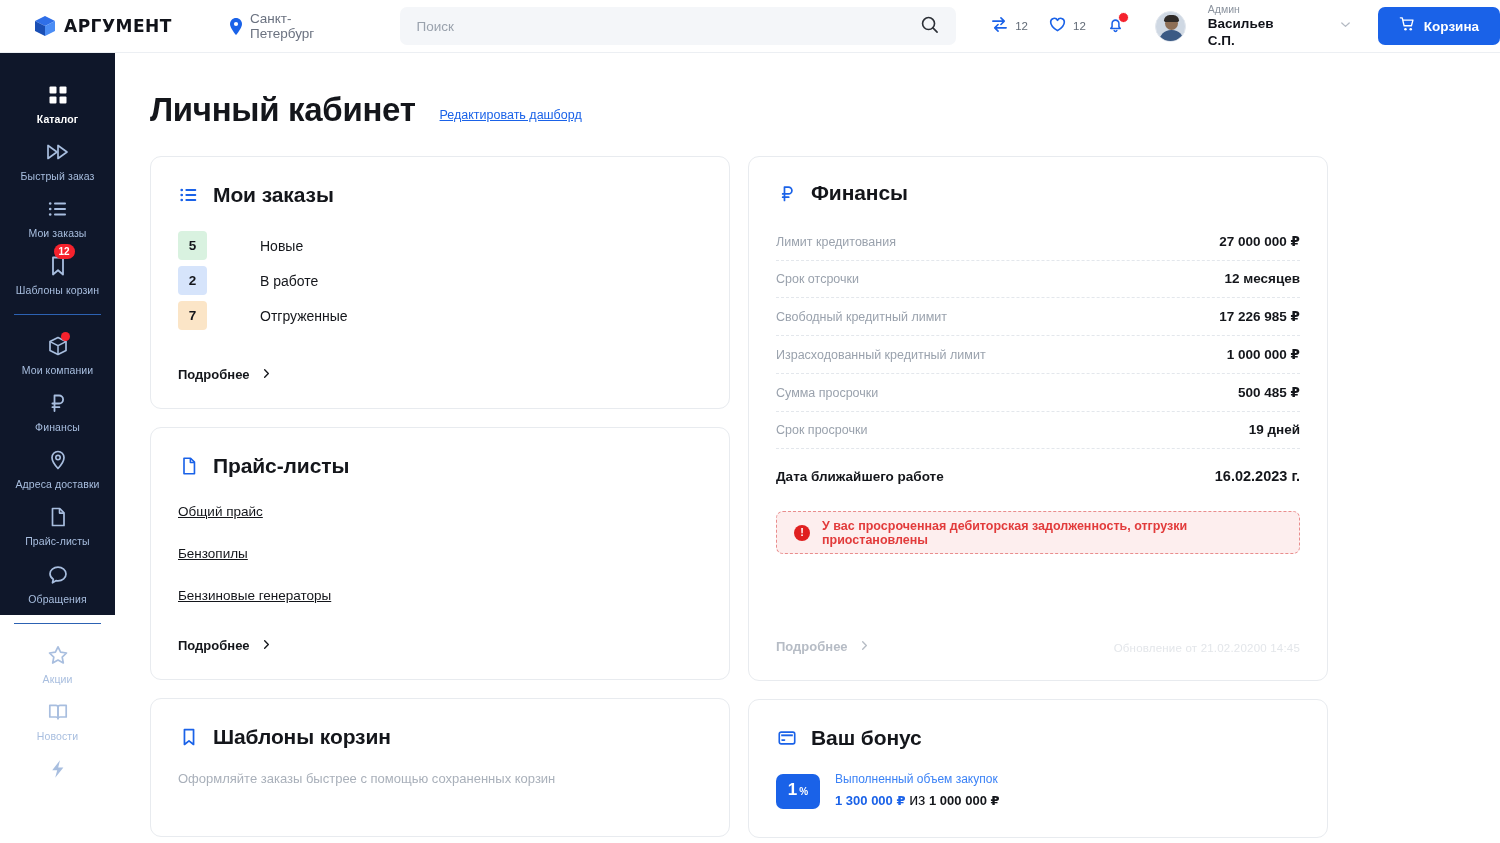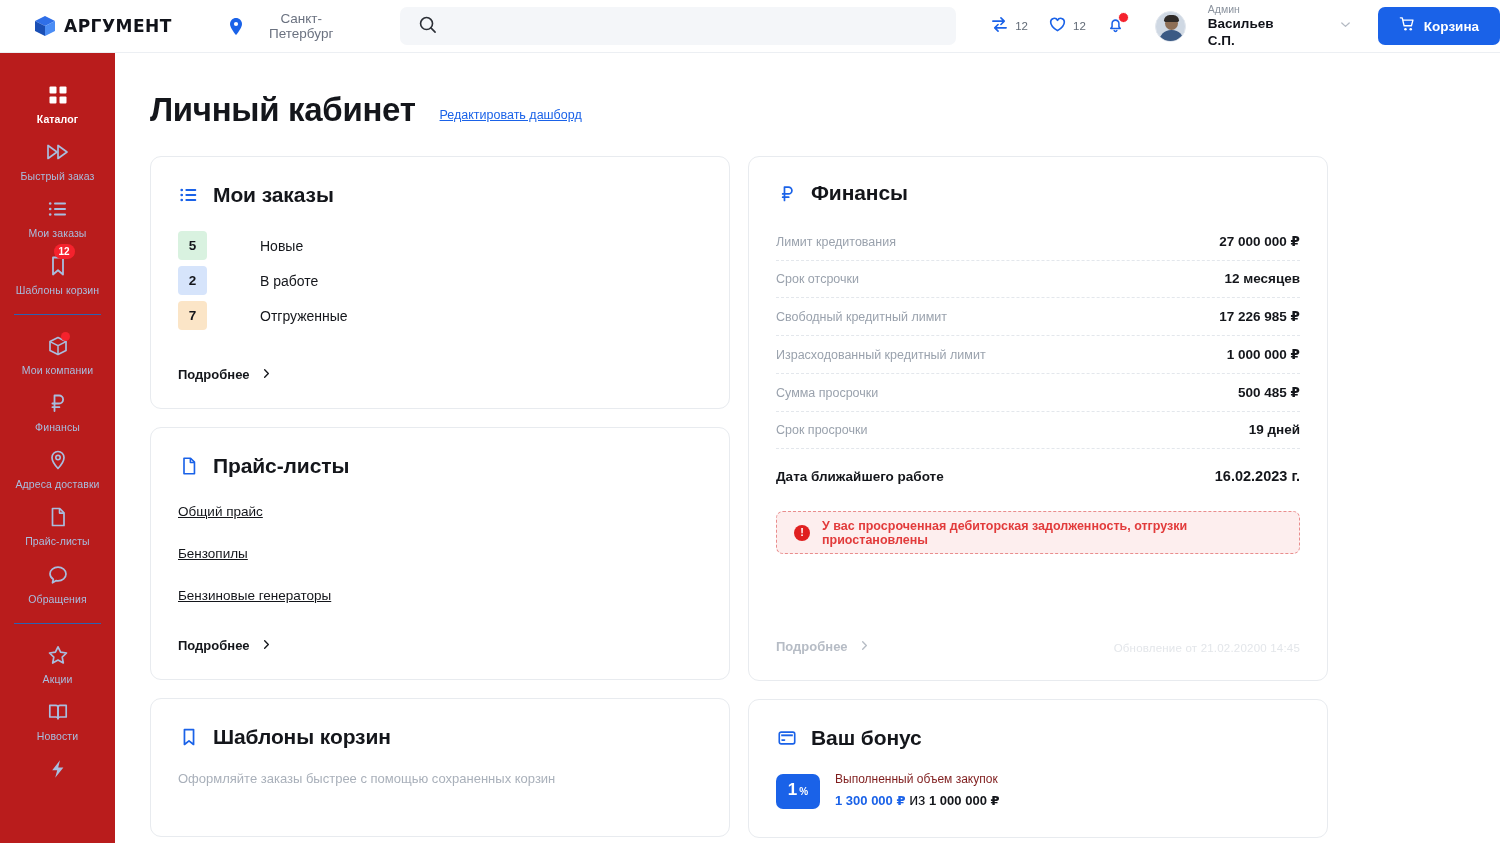--- a/index.html
+++ b/index.html
@@ -15,21 +15,21 @@
     position: absolute; top: 0; left: 0; width: 1500px; height: 53px;
     background: #ffffff; display: flex; align-items: center;
     border-bottom: 1px solid #eceff3; z-index: 20;
   }
   .logo-wrap { display: flex; align-items: center; margin-left: 33px; gap: 7px; }
   .logo-cube { width: 24px; height: 24px; display: block; }
   .logo-text {
     font-size: 17px; font-weight: 700; letter-spacing: 0.5px;
     color: #11131a; font-family: "DejaVu Sans", sans-serif;
   }
-  .geo { display: flex; align-items: center; gap: 7px; margin-left: 57px; text-align: center; }
+  .geo { display: flex; align-items: center; gap: 7px; margin-left: 57px; }
   .geo-pin { width: 14px; height: 17px; display: block; }
   .geo-label { font-size: 13.5px; color: #6b7280; }
 
   .search-box {
     margin-left: 48px; width: 570px; height: 38px; background: #f4f6f9;
     border-radius: 7px; display: flex; align-items: center;
     padding: 0 16px; position: relative;
   }
   .search-input {
     border: 0; outline: 0; background: transparent; flex: 1;
@@ -76,22 +76,22 @@
   .cart-btn {
     margin-left: 26px; margin-right: 0; height: 38px; min-width: 112px;
     background: #1a62e8; color: #fff; border: 0; border-radius: 7px;
     display: flex; align-items: center; justify-content: center; gap: 8px;
     font-size: 13.5px; font-weight: 700; cursor: pointer; padding: 0 22px;
     font-family: "Liberation Sans", sans-serif;
   }
 
   
   .sidebar {
-    position: absolute; top: 53px; left: 0; width: 115px; height: 790px;
-    background: #b91c1c; padding-top: 22px; z-index: 10;
+    position: absolute; top: 53px; left: 0; width: 115px; height: 562px;
+    background: #0f172a; padding-top: 22px; z-index: 10;
   }
   .nav-item {
     display: flex; flex-direction: column; align-items: center;
     padding: 8px 4px 7px; cursor: pointer; position: relative; text-decoration: none;
   }
   .nav-ico { position: relative; height: 24px; display: flex; align-items: center; justify-content: center; }
   .nav-label {
     margin-top: 6px; font-size: 10.5px; color: #a8bedf; text-align: center;
     letter-spacing: 0.1px; line-height: 1.15;
   }
@@ -196,21 +196,21 @@
   .card-bonus { height: 139px; }
   .bonus-row { margin-top: 20px; display: flex; align-items: center; gap: 15px; }
   .bonus-pct {
     width: 44px; height: 35px; background: #1a62e8; border-radius: 7px; color: #fff;
     display: flex; align-items: baseline; justify-content: center; gap: 2px;
     padding-top: 7px; flex: none;
   }
   .bonus-pct-num { font-size: 17px; font-weight: 700; line-height: 1; }
   .bonus-pct-sym { font-size: 10px; font-weight: 700; line-height: 1; }
   .bonus-info { line-height: 1.5; }
-  .bonus-cap { font-size: 12px; color: #7f1d1d; }
+  .bonus-cap { font-size: 12px; color: #3b82f6; }
   .bonus-amounts { font-size: 13px; font-weight: 700; }
   .bonus-done { color: #1a62e8; }
   .bonus-of { color: #14161b; font-weight: 400; font-size: 16px; }
   .bonus-total { color: #14161b; }
 </style>
 </head>
 <body>
 
 <div class="header">
 
@@ -229,20 +229,21 @@
     <span class="geo-pin">
       <svg viewBox="0 0 14 17" width="14" height="17">
         <path d="M7 0C3.7 0 1 2.7 1 6c0 4.3 6 11 6 11s6-6.7 6-11c0-3.3-2.7-6-6-6z" fill="#1a62e8"></path>
         <circle cx="7" cy="6" r="2.1" fill="#fff"></circle>
       </svg>
     </span>
     <span class="geo-label">Санкт-Петербург</span>
   </div>
 
   <div class="search-box">
+    <input class="search-input" type="text" placeholder="Поиск" style="">
     <button class="search-btn">
       <span>
         <svg viewBox="0 0 20 20" width="19" height="19">
           <circle cx="9" cy="9" r="6.3" fill="none" stroke="#2b2f36" stroke-width="1.7"></circle>
           <line x1="13.6" y1="13.6" x2="18" y2="18" stroke="#2b2f36" stroke-width="1.7" stroke-linecap="round"></line>
         </svg>
       </span>
     </button>
   </div>
 

